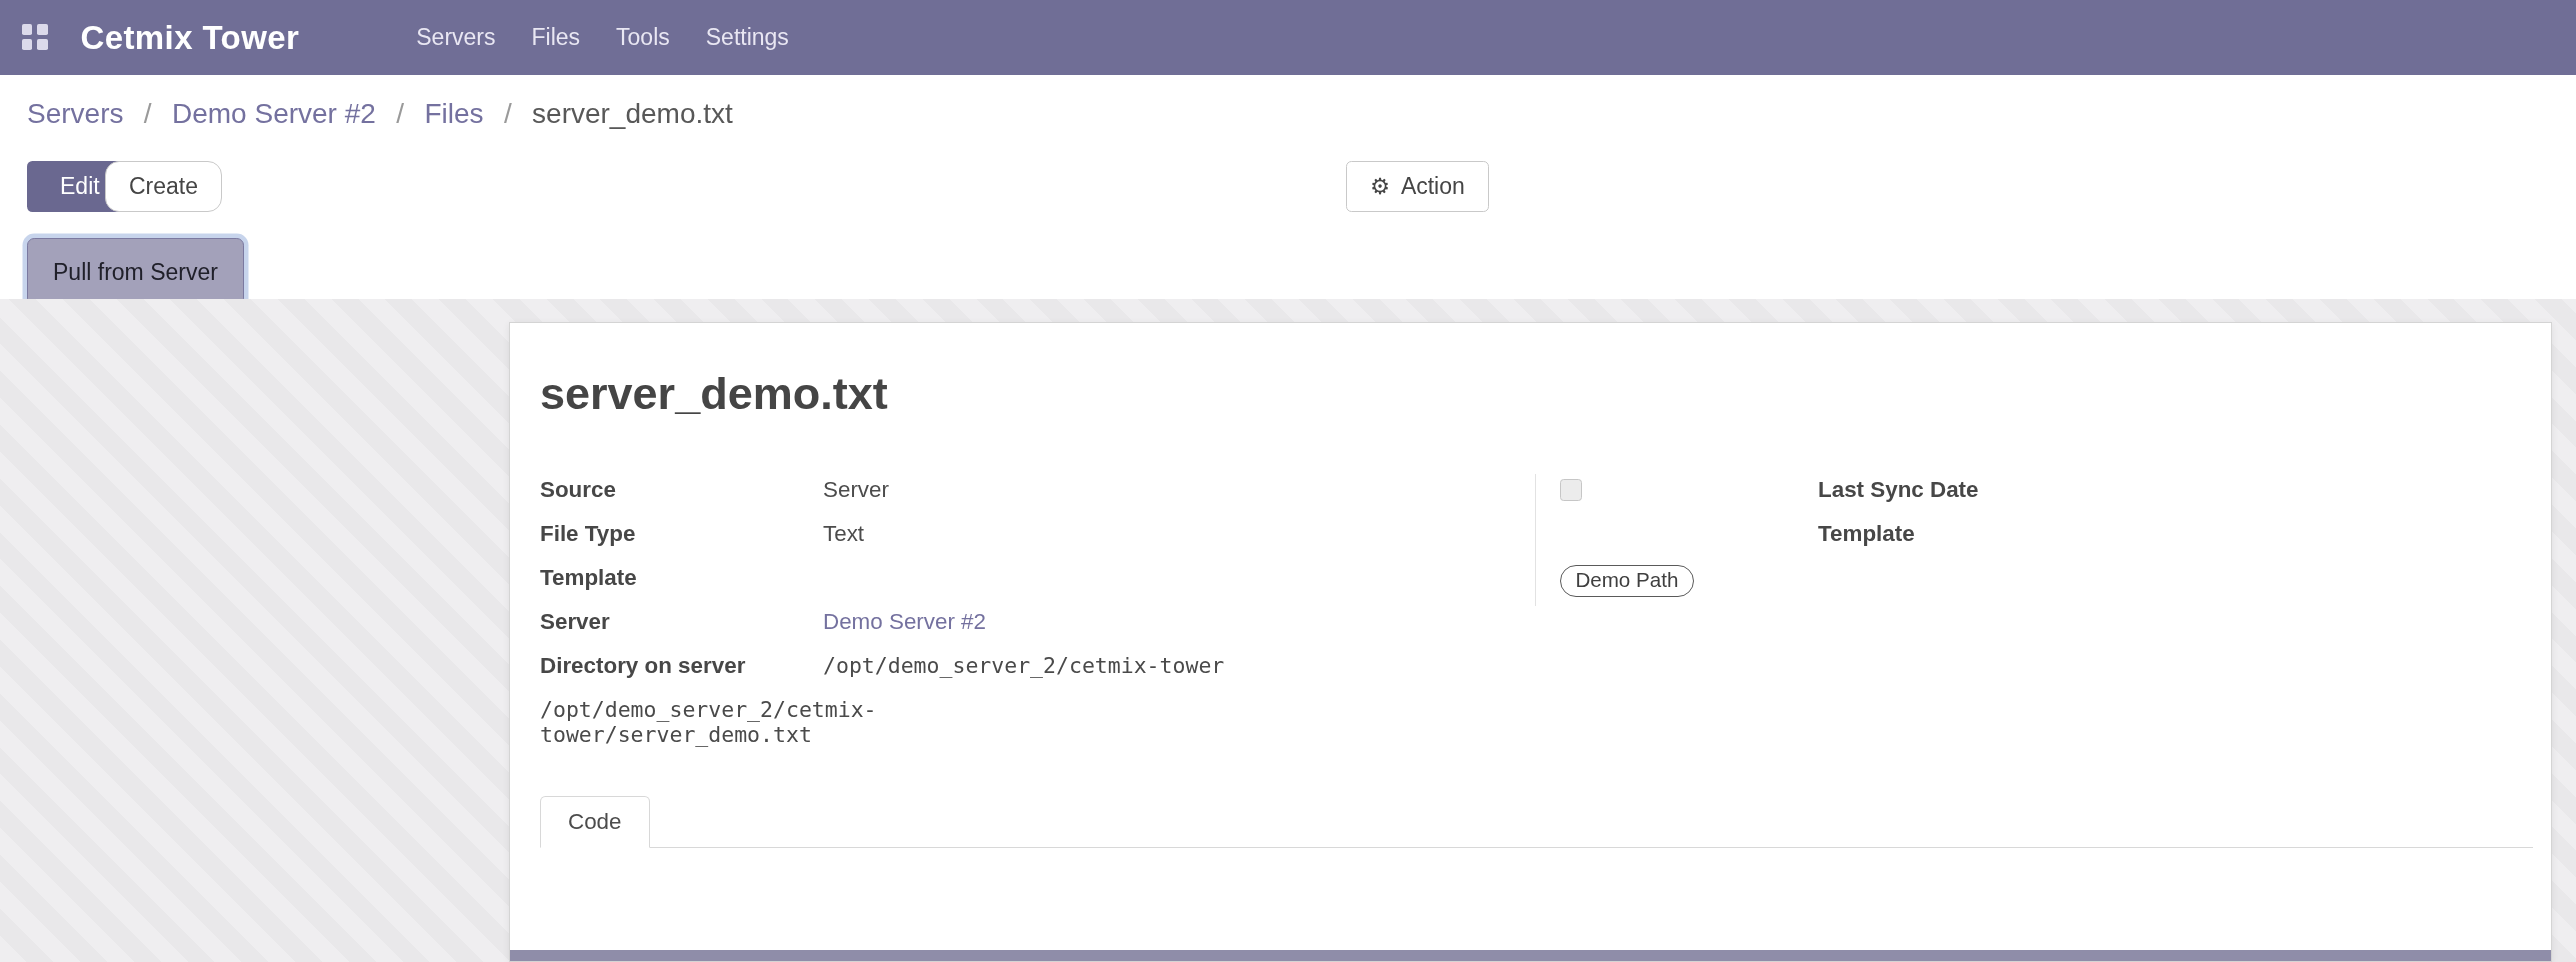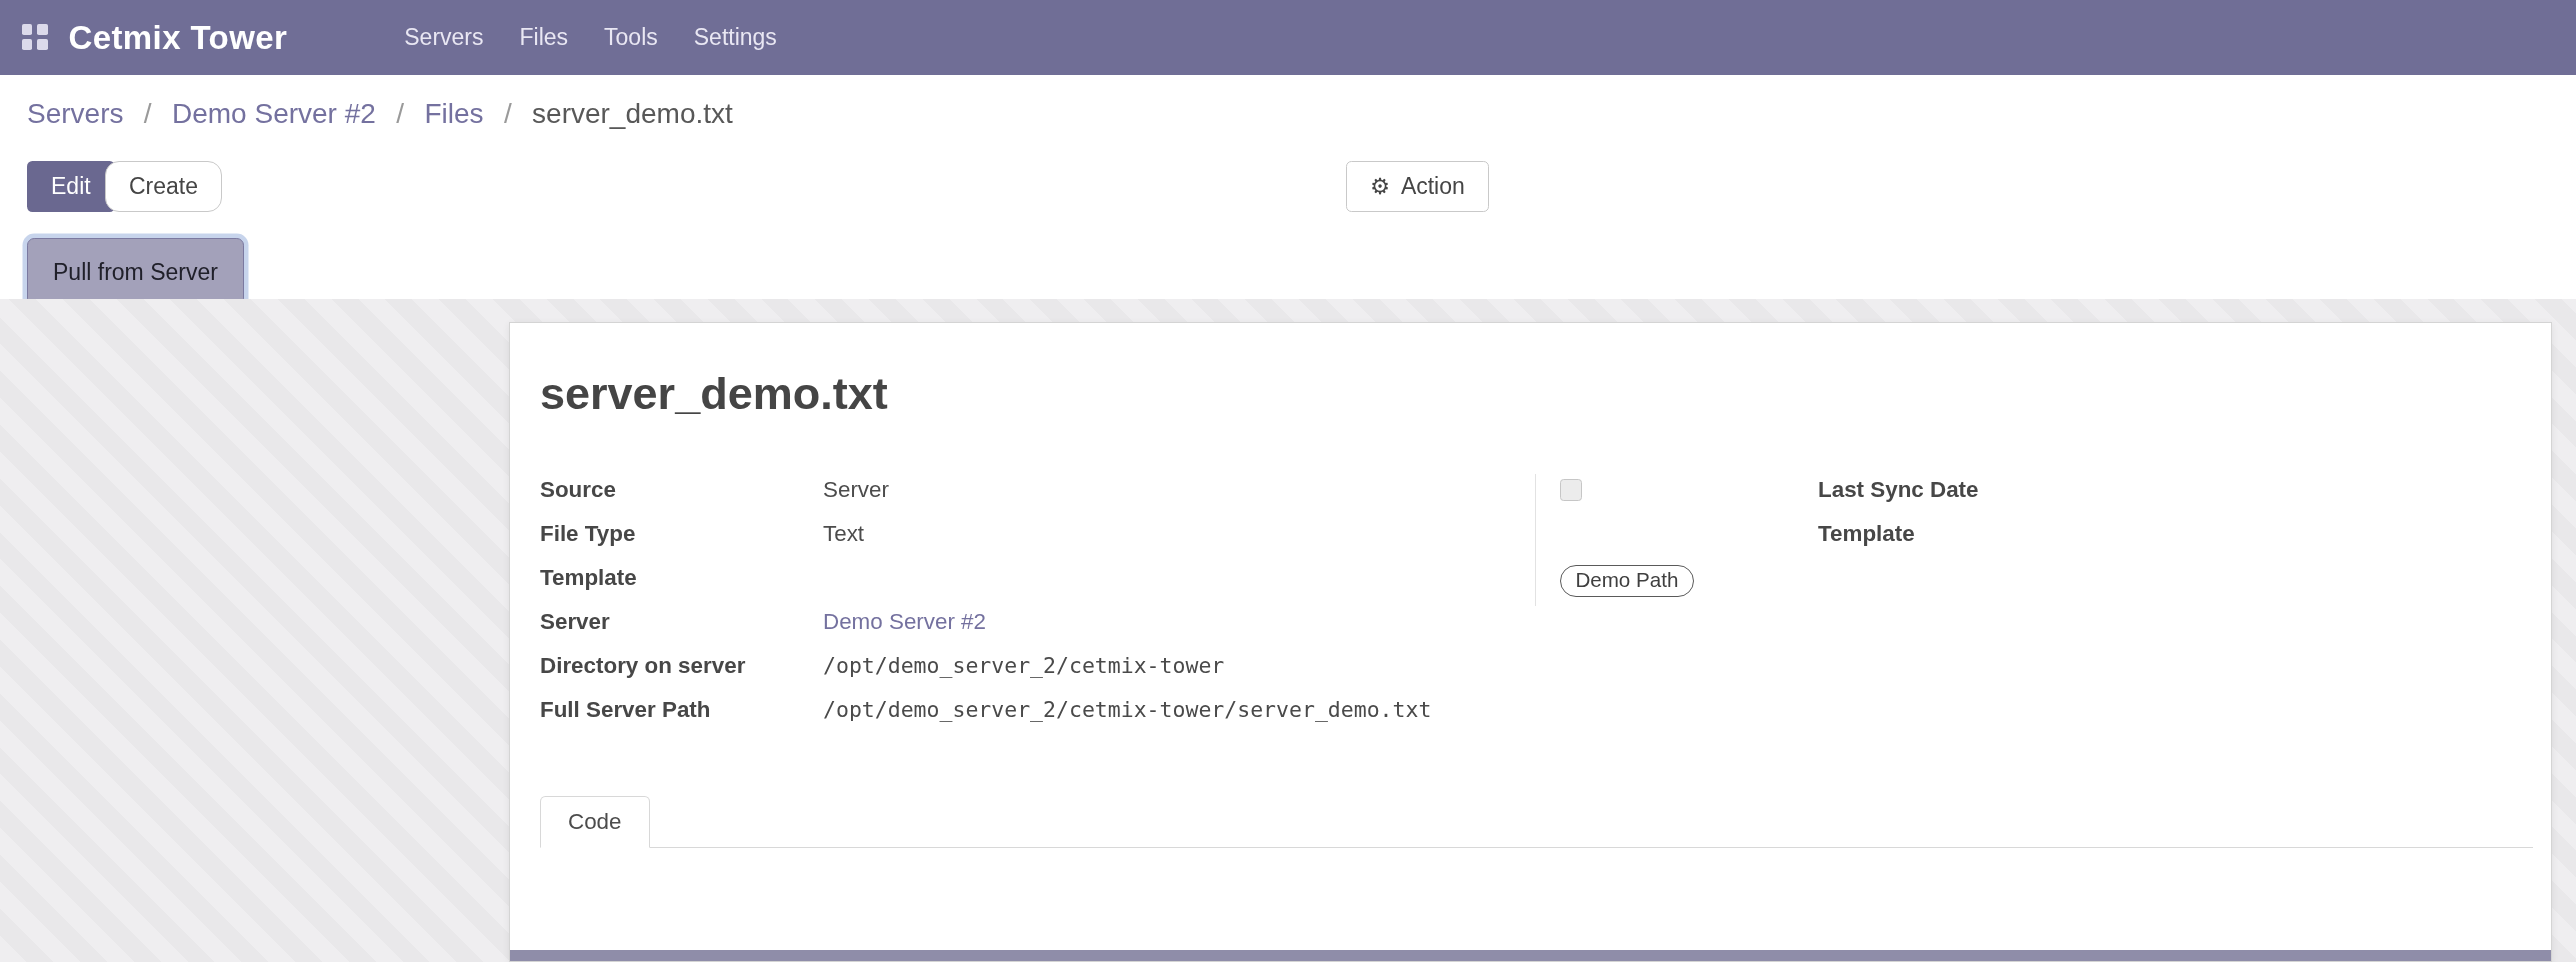--- a/index.html
+++ b/index.html
@@ -14,42 +14,42 @@
     position: absolute; top: 0; left: 0; width: 100%; height: 75px;
     background: #706e96; display: flex; align-items: center; padding: 0 21.5px;
   }
   .apps-icon {
     width: 27px; height: 27px; display: grid;
     grid-template-columns: 10.8px 10.8px; grid-template-rows: 10.8px 10.8px; gap: 4.5px;
     cursor: pointer; flex: 0 0 auto;
   }
   .apps-icon span { background: #dcdaeb; border-radius: 1.8px; }
   .brand {
-    color: #ffffff; font-size: 33px; font-weight: 700; margin-left: 20px;
+    color: #ffffff; font-size: 33px; font-weight: 700; margin-left: 32px;
     letter-spacing: 0.4px; text-decoration: none; white-space: nowrap;
   }
   .nav-menu { display: flex; margin-left: 99px; }
   .nav-menu a {
     color: #e9e7f3; font-size: 23px; line-height: 75px; padding: 0 18px;
     text-decoration: none; white-space: nowrap;
   }
 
   
   .control { position: absolute; top: 75px; left: 0; width: 100%; height: 223px; background: #ffffff; }
   .breadcrumb { position: absolute; top: 23px; left: 27px; font-size: 28px; white-space: nowrap; }
   .breadcrumb a { color: #74719f; text-decoration: none; }
   .breadcrumb .sep { color: #9a9a9a; margin: 0 12.6px; }
   .breadcrumb .current { color: #585858; }
 
   .btn {
     display: inline-flex; align-items: center; justify-content: center;
     height: 51px; border-radius: 5.4px; font-size: 23px; cursor: pointer;
     border: 0.9px solid transparent; font-family: inherit; white-space: nowrap;
   }
-  .btn-primary { background: #6a6890; color: #ffffff; padding: 0 23px; }
+  .btn-primary { background: #6a6890; color: #ffffff; padding: 0 32px; }
   .btn-default { background: #ffffff; color: #454545; border-color: #c9c9c9; padding: 0 23px; }
 
   .btn-edit   { position: absolute; left: 27px;  top: 86px; }
   .btn-create { position: absolute; left: 105px; top: 86px; border-radius: 14px; }
   .btn-action { position: absolute; left: 1346px; top: 86px; gap: 10.8px; }
   .btn-action .gear { font-size: 22.4px; color: #454545; }
 
   .btn-pull {
     position: absolute; left: 27px; top: 163px; height: 68px; padding: 0 25px;
     background: #a3a1ba; color: #20202a; border: 0.9px solid #7b79a0; border-radius: 7.2px;
@@ -156,21 +156,20 @@
         <div class="fvalue"></div>
 
         <div class="flabel">Server</div>
         <div class="fvalue">
           <a href="#">Demo Server #2</a>
         </div>
 
         <div class="flabel">Directory on server</div>
         <div class="fvalue mono">/opt/demo_server_2/cetmix-tower</div>
 
-        <div class="flabel">Full Server Path</div>
         <div class="fvalue mono">/opt/demo_server_2/cetmix-tower/server_demo.txt</div>
       </div>
 
       <div class="group group-right">
         <div class="fvalue">
           <div class="checkbox"></div>
         </div>
 
         <div class="flabel">Last Sync Date</div>
         <div class="fvalue"></div>

